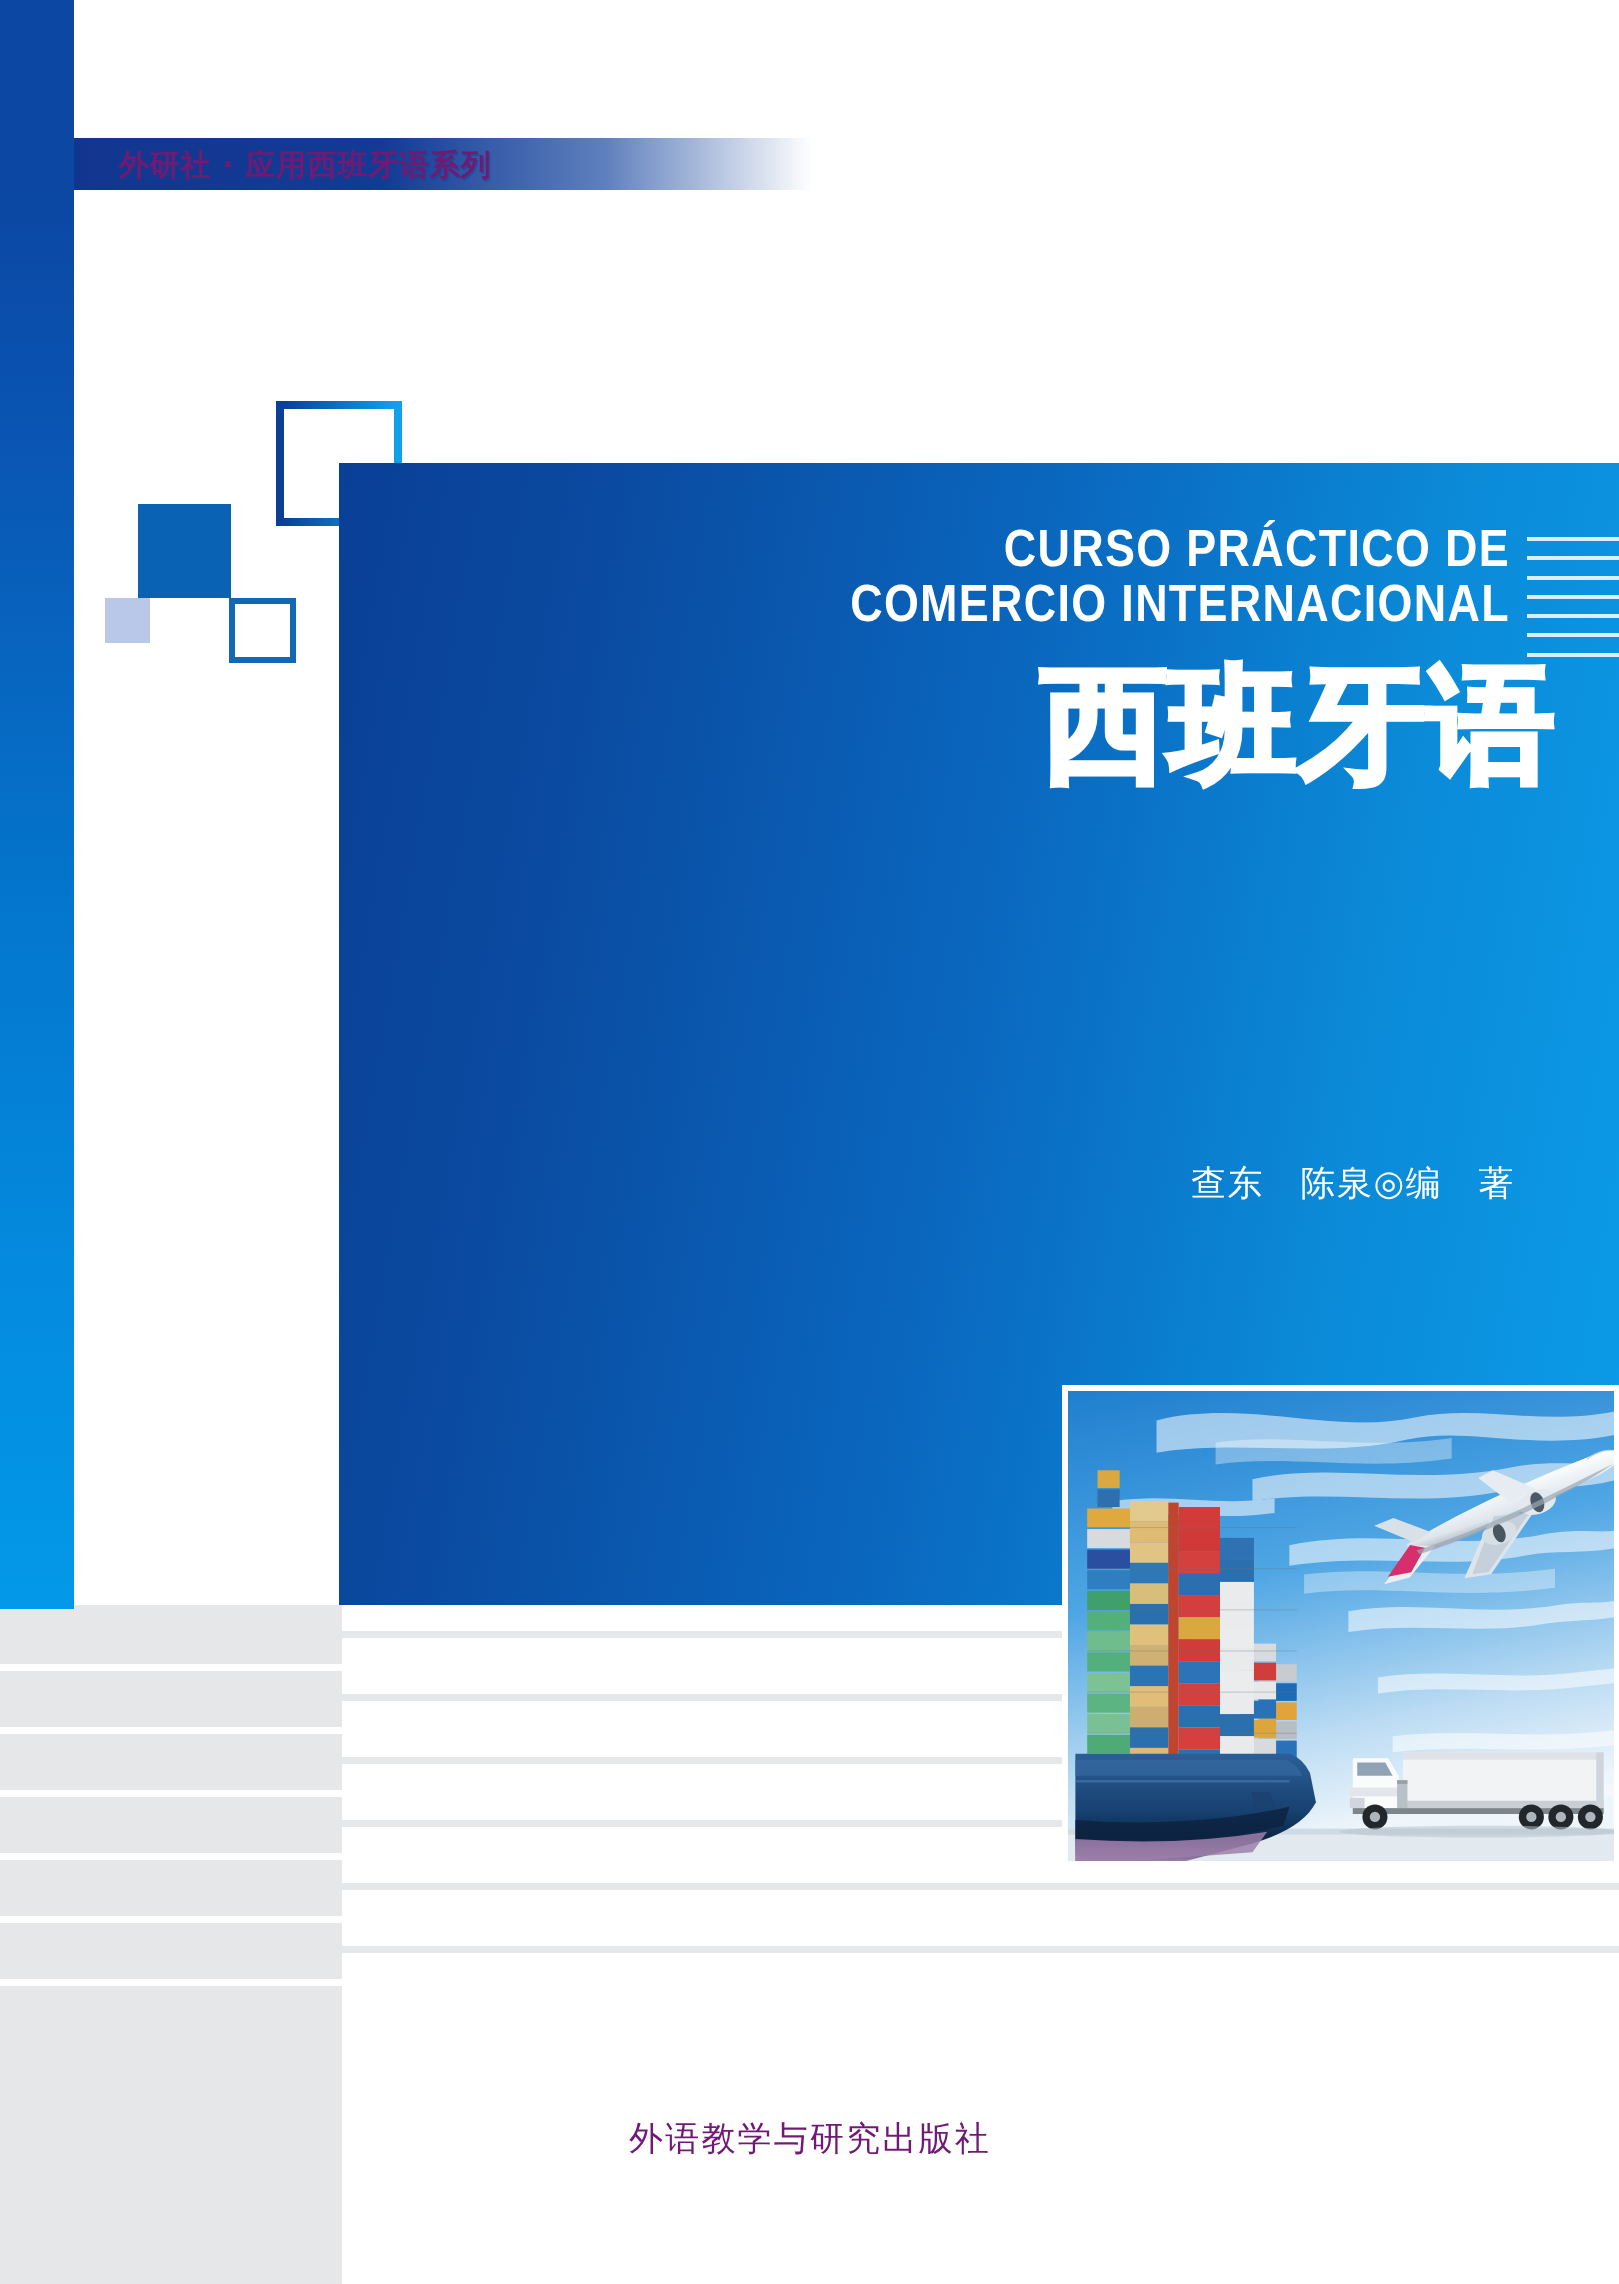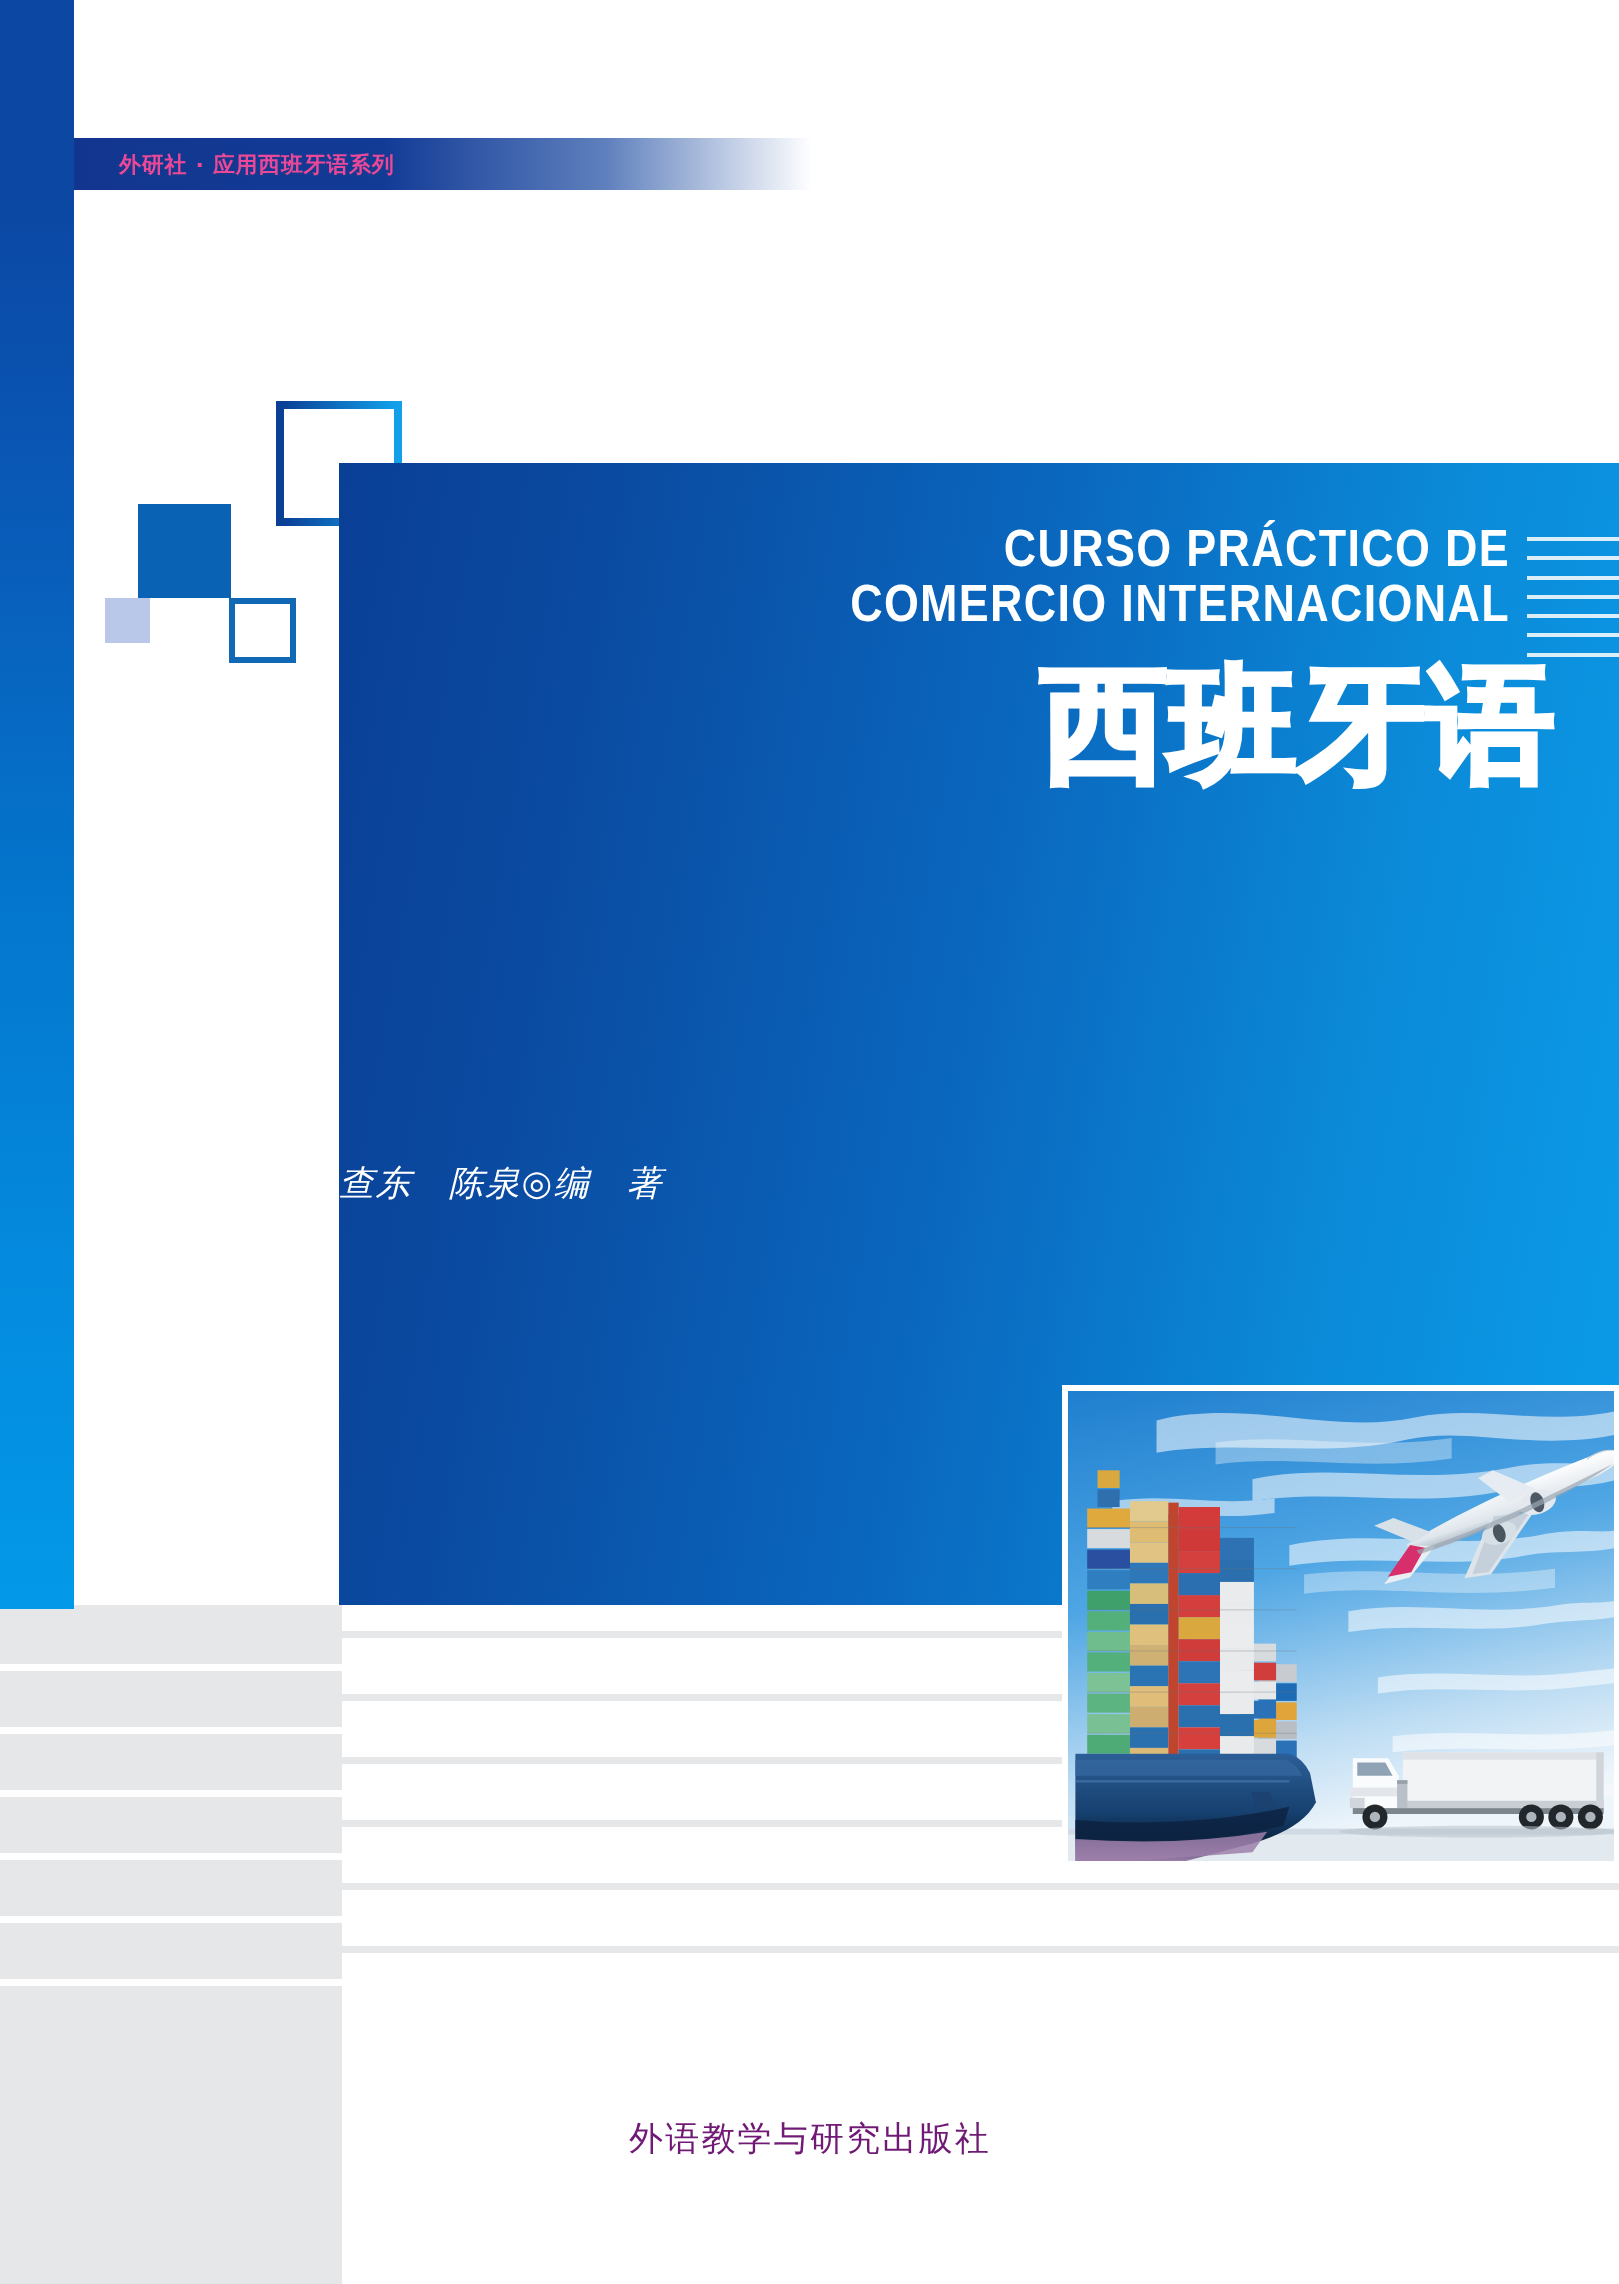--- a/index.html
+++ b/index.html
@@ -54,22 +54,22 @@
     position:absolute;
     left:74px; top:138px;
     width:738px; height:52px;
     background:linear-gradient(to right,#12368f 0%,#123b96 42%,#5f80bd 72%,#ffffff 100%);
   }
   .series-text{
     position:absolute;
     left:119px; top:141px;
     height:47px;
     line-height:47px;
-    color:#ec4899;
-    font-size:22px;
+    color:#701a75;
+    font-size:30px;
     font-weight:bold;
     letter-spacing:0.7px;
     white-space:nowrap;
     font-family:"DejaVu Sans","Liberation Sans",sans-serif;
     text-shadow:1.5px 1.5px 0 rgba(30,60,130,.45);
   }
 
   
   .sq-outline-lg{
     position:absolute;
@@ -156,28 +156,28 @@
     letter-spacing:3px;
     white-space:nowrap;
     padding-left:37px;
     -webkit-text-stroke:5.2px #ffffff;
   }
   .cn-title .l2{display:block;}
 
   
   .authors{
     position:absolute;
-    left:0; right:90px;
+    left:0; right:105px;
     top:697px;
+    text-align:right;
     color:#ffffff;
     font-family:"DejaVu Sans","Liberation Sans",sans-serif;
     font-size:35px;
     letter-spacing:1.5px;
     white-space:nowrap;
-    font-style:italic;
   }
 
   
   .photo{
     position:absolute;
     left:1062px; top:1385px;
     width:558px; height:482px;
     border:6px solid #ffffff;
     box-sizing:border-box;
     overflow:hidden;

